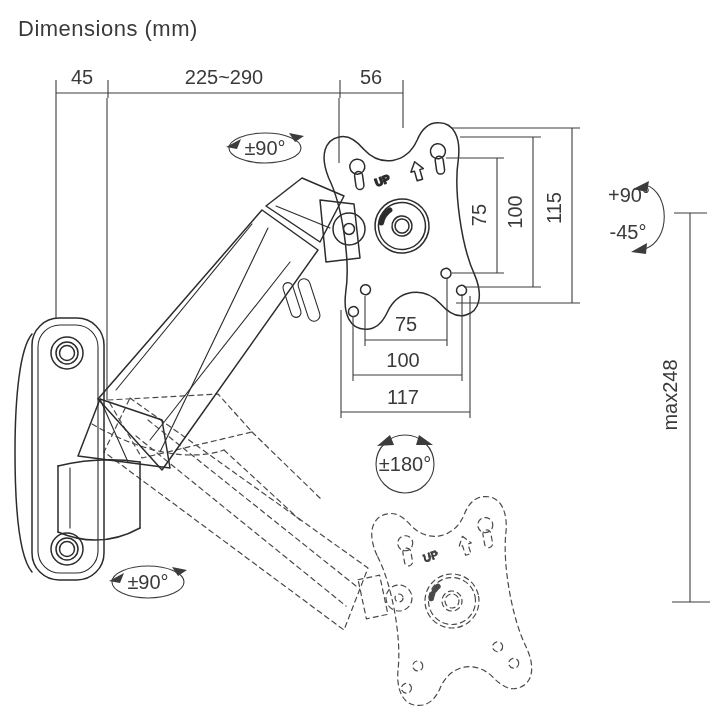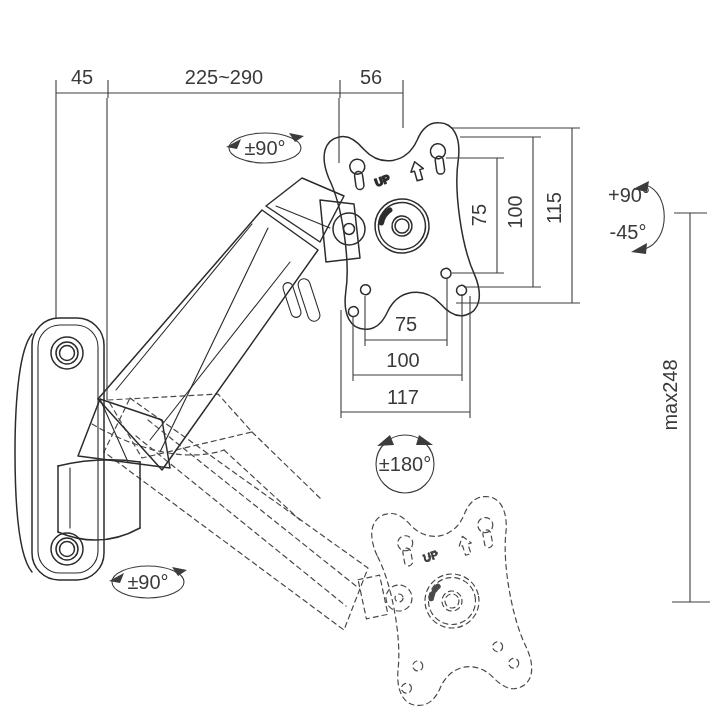--- a/index.html
+++ b/index.html
@@ -12,20 +12,21 @@
   .ink2{stroke:#2c2c2c;stroke-width:1.1;fill:none;stroke-linecap:round;stroke-linejoin:round;}
   .dim{stroke:#3c3c3c;stroke-width:1.1;fill:none;stroke-linecap:butt;}
   .ah{fill:#3c3c3c;stroke:none;}
   .ghost{stroke:#4a4a4a;stroke-width:1.2;fill:none;stroke-dasharray:5 4;stroke-linecap:round;stroke-linejoin:round;}
   .up-txt{font-size:11px;font-weight:bold;fill:#2c2c2c;}
 </style>
 </head>
 <body>
 
 <div class="stage">
+  <div class="title">Dimensions (mm)</div>
 
   <svg width="720" height="720" viewBox="0 0 720 720">
 
     <defs>
       <g id="vesa">
         <path d="M -66 -58 C -72 -82 -64 -96 -50 -97 C -40 -98 -33 -91 -27 -81
                  C -13 -61 13 -61 27 -83 C 33 -93 41 -99 51 -97 C 65 -95 71 -80 65 -58
                  C 56 -28 56 28 65 58 C 71 80 65 95 51 97 C 41 99 33 91 27 82
                  C 13 62 -13 62 -27 84 C -33 93 -41 99 -51 97 C -65 95 -71 80 -65 58
                  C -56 28 -56 -28 -66 -58 Z"></path>

